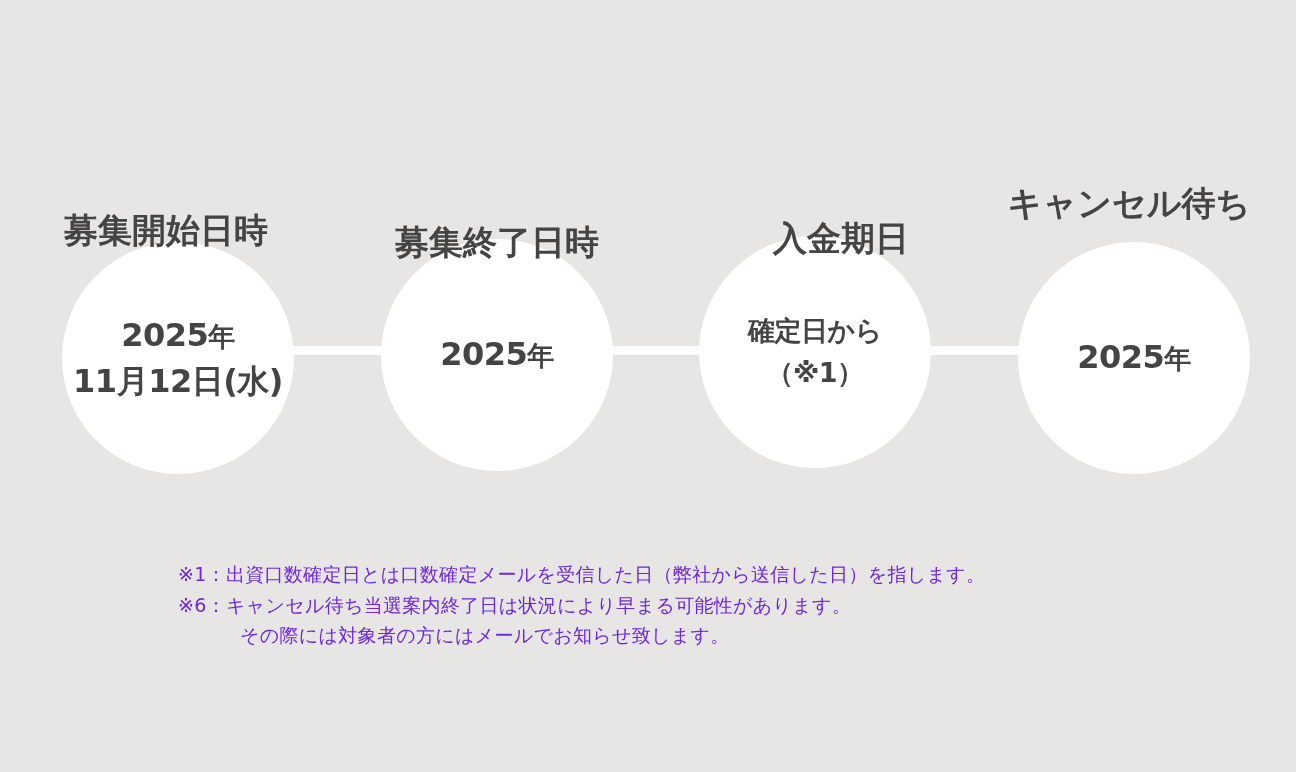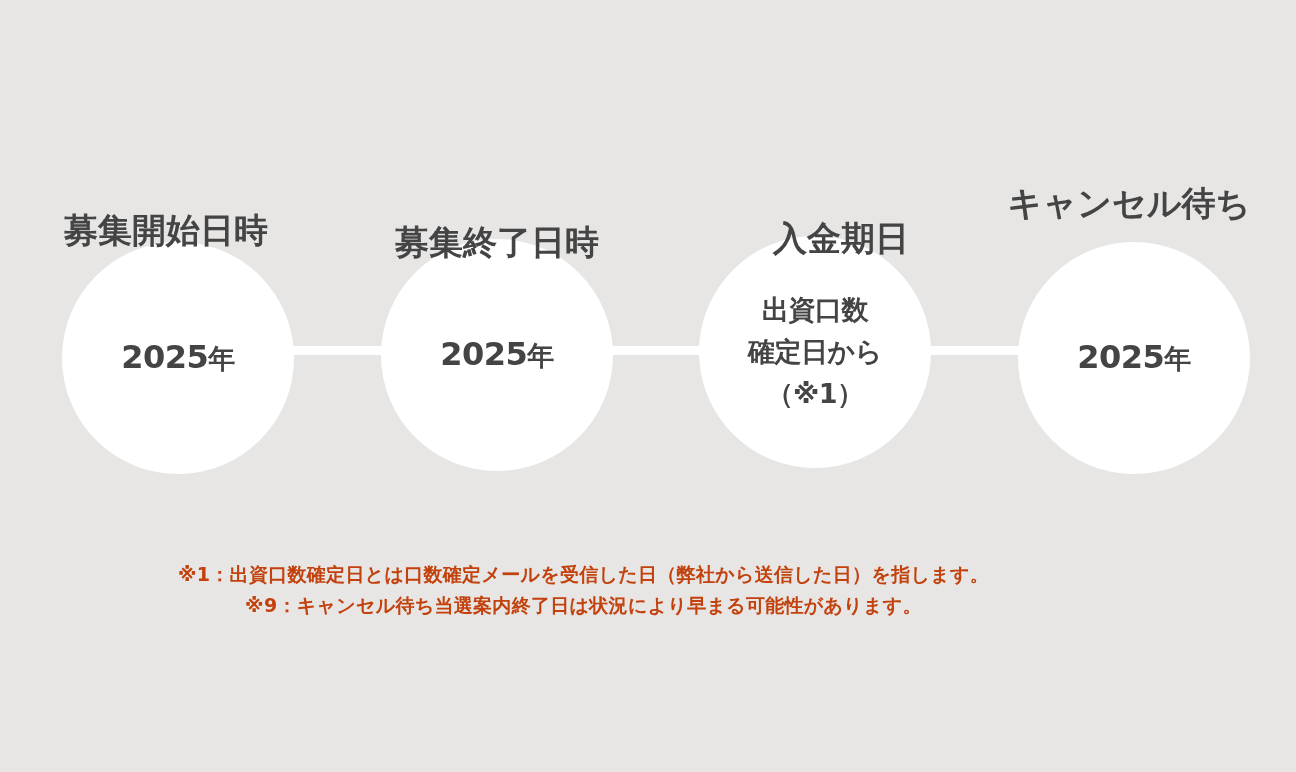--- a/index.html
+++ b/index.html
@@ -48,61 +48,61 @@
       font-weight: bold;
       font-size: 34px;
       line-height: 36px;
       white-space: nowrap;
       transform: translateX(-50%);
     }
     .notes {
       position: absolute;
       left: 178px;
       top: 559px;
-      font-weight: bold;
+      font-weight: normal;
       font-size: 19px;
       line-height: 30.5px;
-      color: #c2410c;
+      color: #6d28d9;
       letter-spacing: 0.3px;
-      text-align: center;
     }
     .note-row { white-space: nowrap; }
     .note-indent { padding-left: 62px; }
   </style>
 </head>
 <body>
 
 <div class="connector"></div>
 
 <div class="circle" style="left:62px; top:242px;">
   <span class="ln"><span>2025</span><span class="small">年</span></span>
+  <span class="ln">11月12日(水)</span>
 </div>
 <div class="heading" style="left:166px; top:212px;">
   <span>募集開始日時</span>
 </div>
 
 <div class="circle" style="left:381px; top:239px;">
   <span class="ln"><span>2025</span><span class="small">年</span></span>
 </div>
 <div class="heading" style="left:497px; top:224px;">
   <span>募集終了日時</span>
 </div>
 
 <div class="circle text-circle" style="left:699px; top:236px;">
-  <span class="ln">出資口数</span>
   <span class="ln">確定日から</span>
   <span class="ln">（※1）</span>
 </div>
 <div class="heading" style="left:841px; top:212px;margin-top:8px;">
   <span>入金期日</span>
 </div>
 
 <div class="circle" style="left:1018px; top:242px;">
   <span class="ln"><span>2025</span><span class="small">年</span></span>
 </div>
 <div class="heading" style="left:1129px; top:185px; line-height:36px;">
   <div>キャンセル待ち</div>
 </div>
 
 <div class="notes">
   <div class="note-row">※1：出資口数確定日とは口数確定メールを受信した日（弊社から送信した日）を指します。</div>
-  <div class="note-row">※9：キャンセル待ち当選案内終了日は状況により早まる可能性があります。</div>
+  <div class="note-row">※6：キャンセル待ち当選案内終了日は状況により早まる可能性があります。</div>
+  <div class="note-row note-indent">その際には対象者の方にはメールでお知らせ致します。</div>
 </div>
 
 </body></html>

